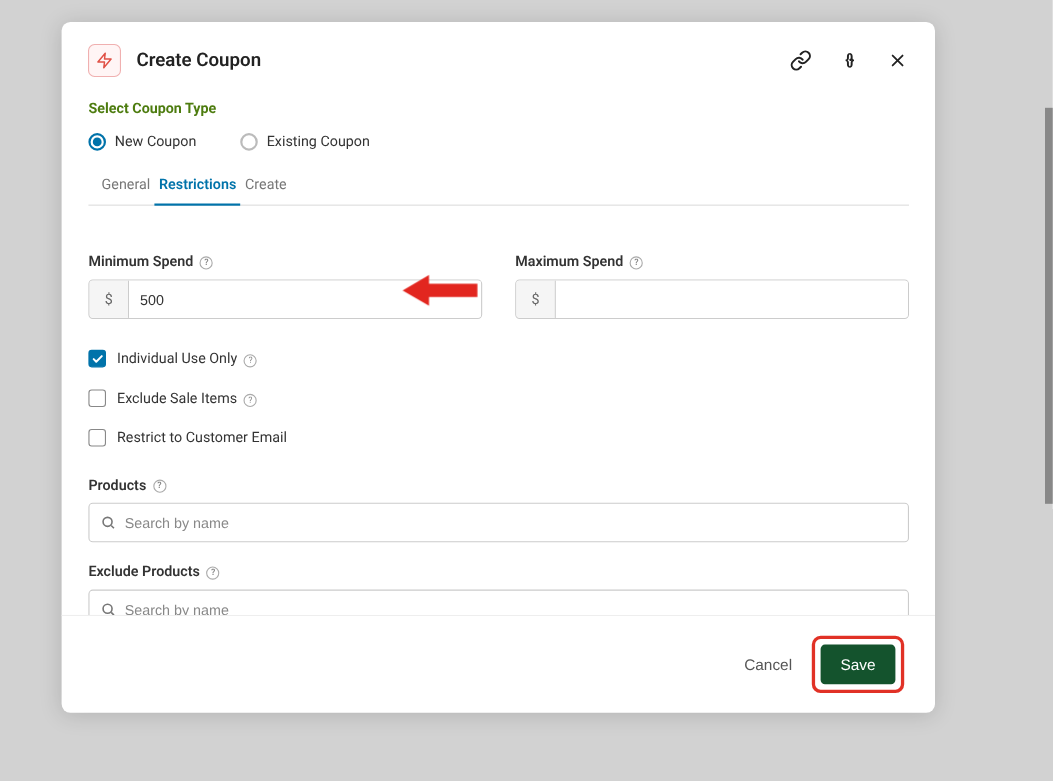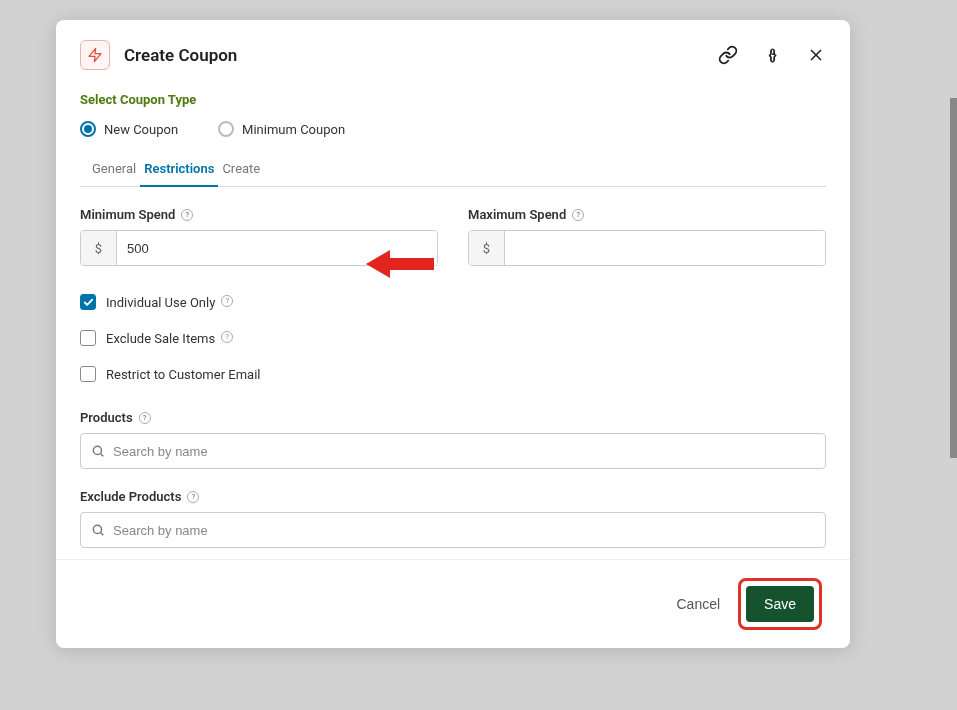--- a/index.html
+++ b/index.html
@@ -122,21 +122,21 @@
       right: 0;
       height: 2px;
       background: #0073aa;
     }
     .form-area { padding: 20px 0; }
     .row-2 {
       display: flex;
       gap: 30px;
       margin-bottom: 28px;
     }
-    .col { flex: 1; }
+    .col { flex: 1; margin-top: 24px; }
     .field-label {
       font-size: 13px;
       font-weight: 600;
       color: #333;
       margin-bottom: 8px;
       display: flex;
       align-items: center;
       gap: 6px;
     }
     .help-icon {
@@ -195,21 +195,21 @@
     }
     .checkbox.checked {
       background: #0073aa;
       border-color: #0073aa;
     }
     .checkbox.checked svg { width: 11px; height: 11px; }
     .checkbox-label {
       font-size: 13px;
       color: #333;
       display: flex;
-      align-items: flex-start;
+      align-items: flex-end;
       gap: 6px;
     }
     .search-group {
       display: flex;
       align-items: center;
       border: 1px solid #ccc;
       border-radius: 4px;
       height: 36px;
       padding: 0 10px;
       gap: 8px;
@@ -305,21 +305,21 @@
     <div class="section-label">Select Coupon Type</div>
     <div class="radio-row">
       <div class="radio-item">
         <span class="radio-outer">
             <span class="radio-inner"></span>
           </span>
         <span class="radio-label">New Coupon</span>
       </div>
       <div class="radio-item">
         <span class="radio-outer unselected"></span>
-        <span class="radio-label">Minimum Coupon</span>
+        <span class="radio-label">Existing Coupon</span>
       </div>
     </div>
 
     <div class="tabs">
       <div class="tab">General</div>
       <div class="tab active">Restrictions</div>
       <div class="tab">Create</div>
     </div>
 
     <div class="form-area">

